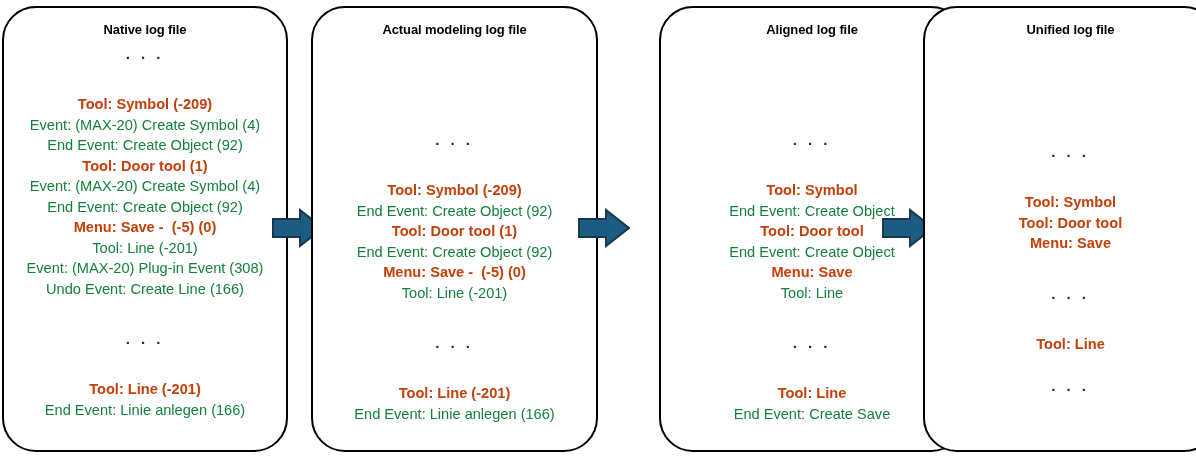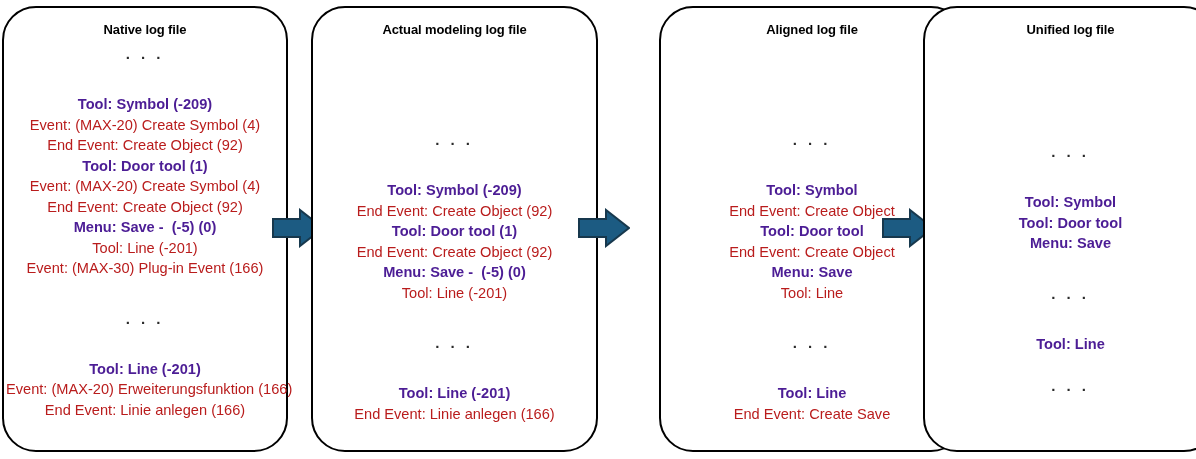--- a/index.html
+++ b/index.html
@@ -59,25 +59,25 @@
   }
   .box-1 .box-body { top: 40px; }
   .box-2 .box-body { top: 92px; }
   .box-3 .box-body { top: 92px; }
   .box-4 .box-body { top: 138px; }
 
   .line {
     font-size: 14.6px;
     line-height: 20.5px;
     white-space: pre;
-    color: #b91c1c;
+    color: #15803d;
   }
   .line.bold {
     font-weight: bold;
-    color: #4c1d95;
+    color: #c2410c;
   }
 
   
   .ellipsis {
     font-size: 15px;
     line-height: 20px;
     font-weight: bold;
     letter-spacing: 3px;
     color: #2a2a2a;
   }
@@ -106,26 +106,26 @@
         <div class="ellipsis">· · ·</div>
         <div class="gap-lg"></div>
         <div class="line bold">Tool: Symbol (-209)</div>
         <div class="line">Event: (MAX-20) Create Symbol (4)</div>
         <div class="line">End Event: Create Object (92)</div>
         <div class="line bold">Tool: Door tool (1)</div>
         <div class="line">Event: (MAX-20) Create Symbol (4)</div>
         <div class="line">End Event: Create Object (92)</div>
         <div class="line bold">Menu: Save -  (-5) (0)</div>
         <div class="line">Tool: Line (-201)</div>
-        <div class="line">Event: (MAX-30) Plug-in Event (166)</div>
+        <div class="line">Event: (MAX-20) Plug-in Event (308)</div>
+        <div class="line">Undo Event: Create Line (166)</div>
         <div class="gap-xl"></div>
         <div class="ellipsis">· · ·</div>
         <div class="gap-lg"></div>
         <div class="line bold">Tool: Line (-201)</div>
-        <div class="line">Event: (MAX-20) Erweiterungsfunktion (166)</div>
         <div class="line">End Event: Linie anlegen (166)</div>
       </div>
   </div>
 
   <div class="arrow arrow-1">
     <svg width="52" height="40" viewBox="0 0 52 40" aria-hidden="true">
       <polygon points="1,11 28,11 28,2 51,20 28,38 28,29 1,29" fill="#1C5B82" stroke="#17384d" stroke-width="2" stroke-linejoin="miter"></polygon>
     </svg>
   </div>
 

